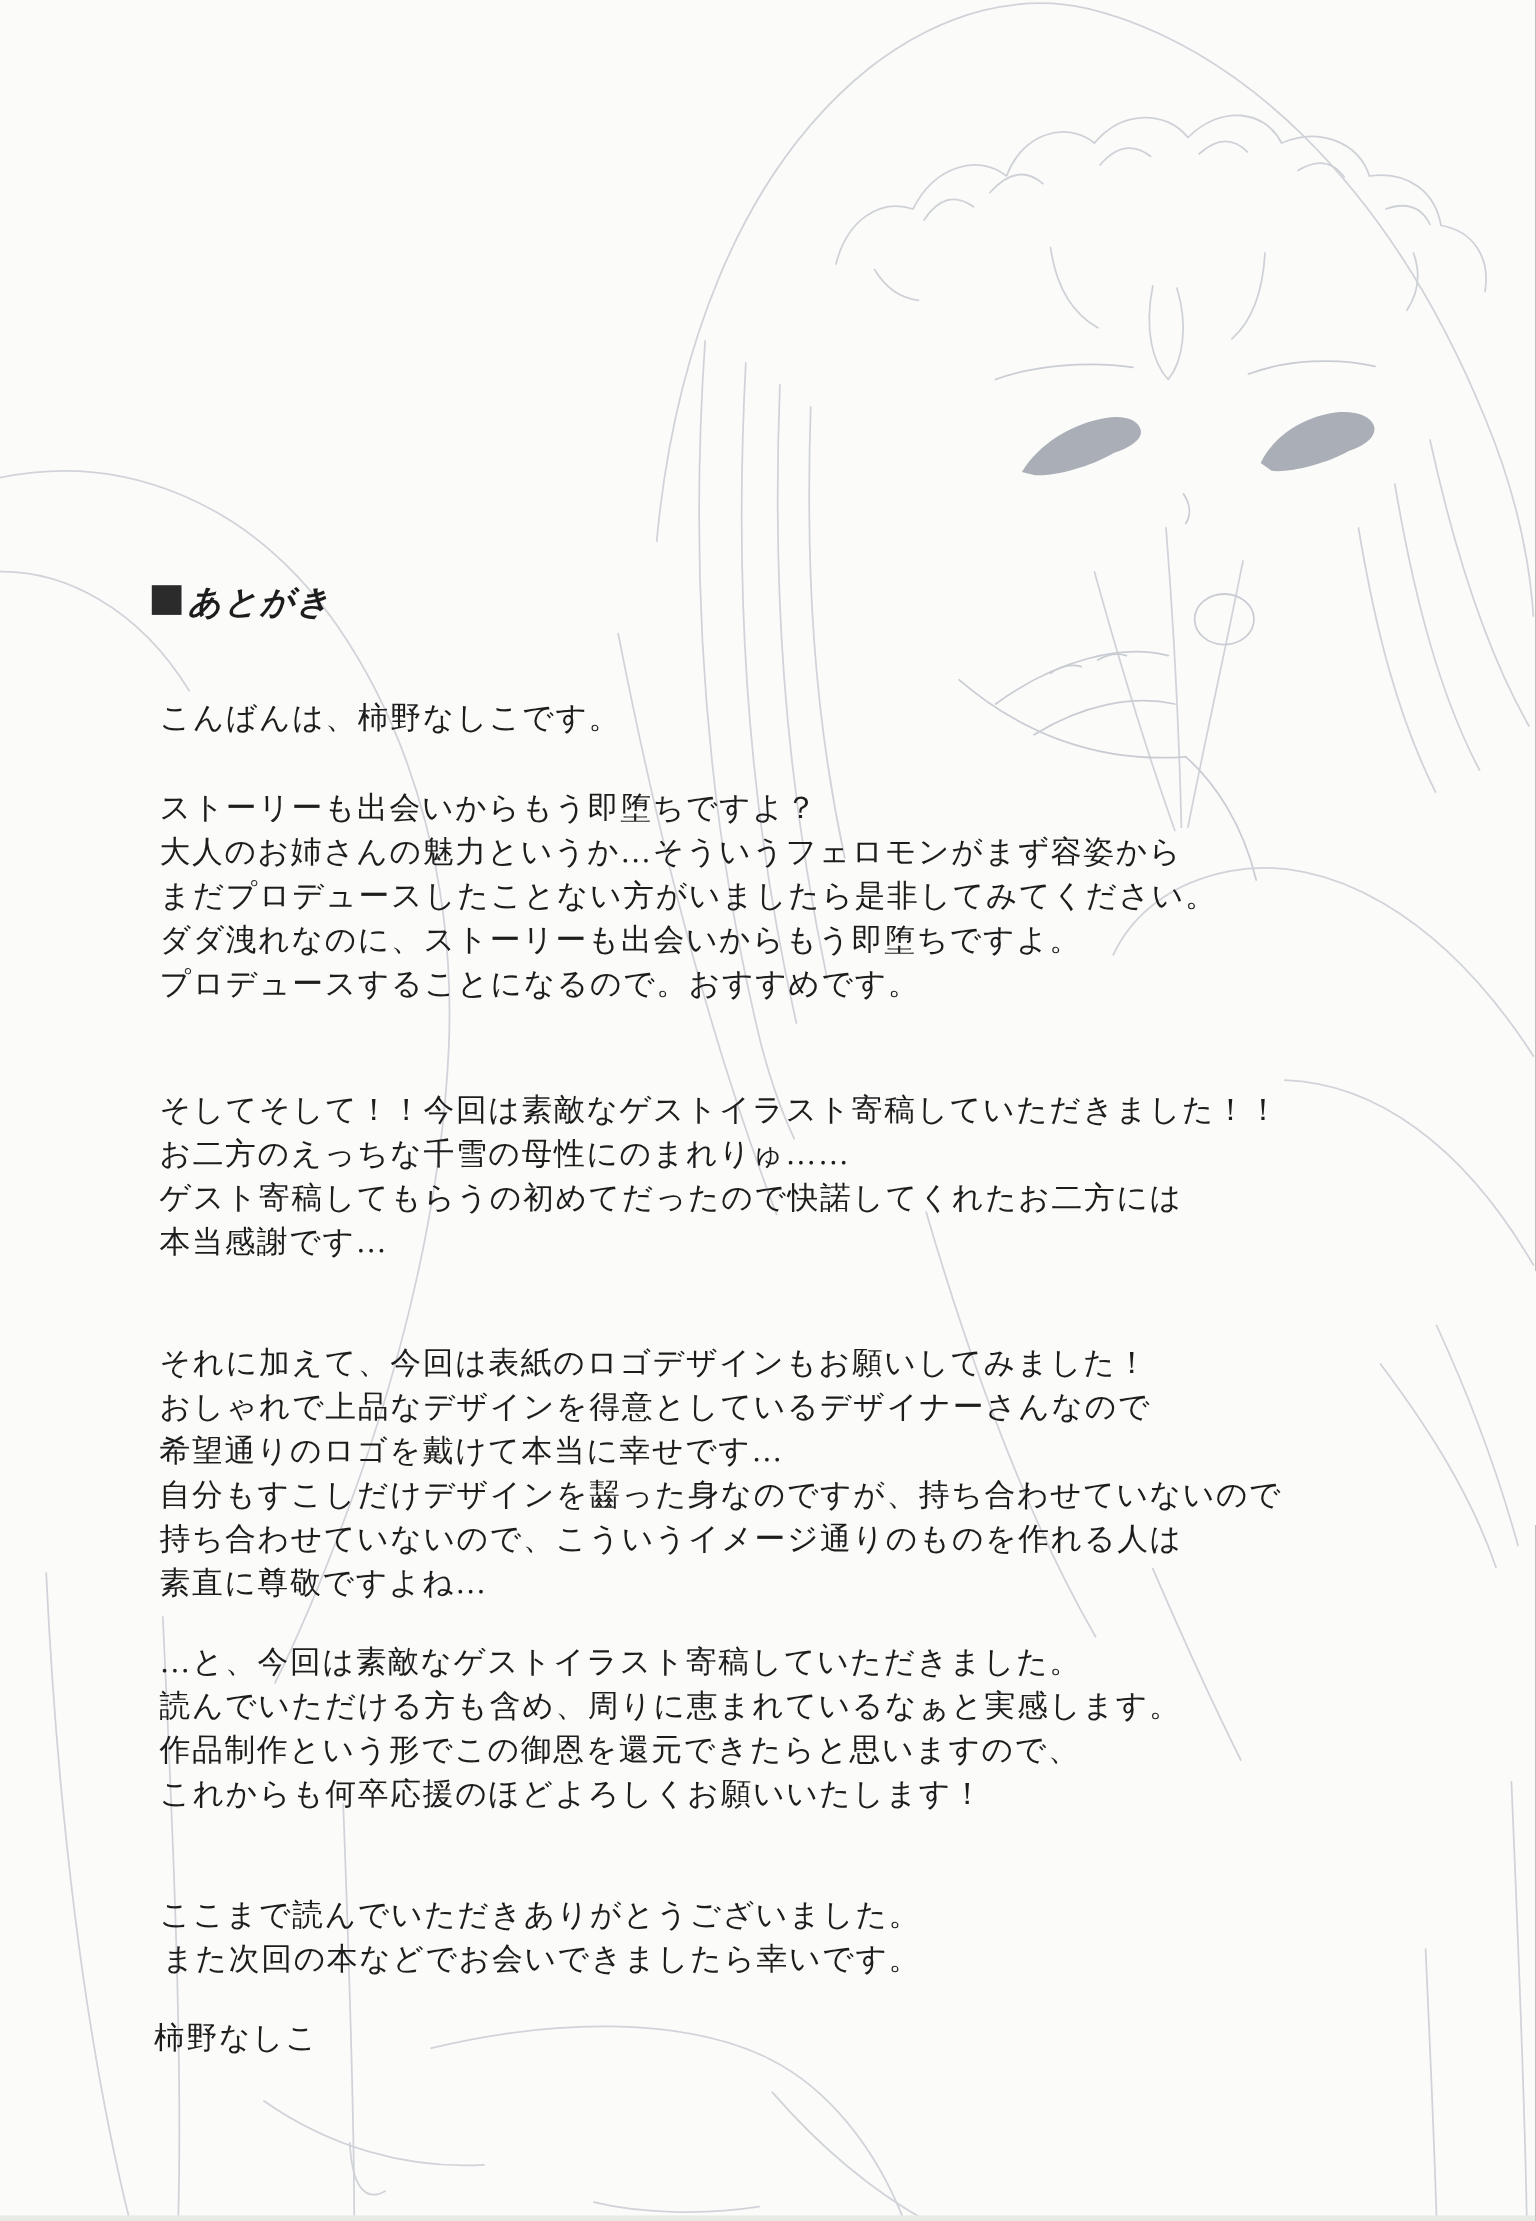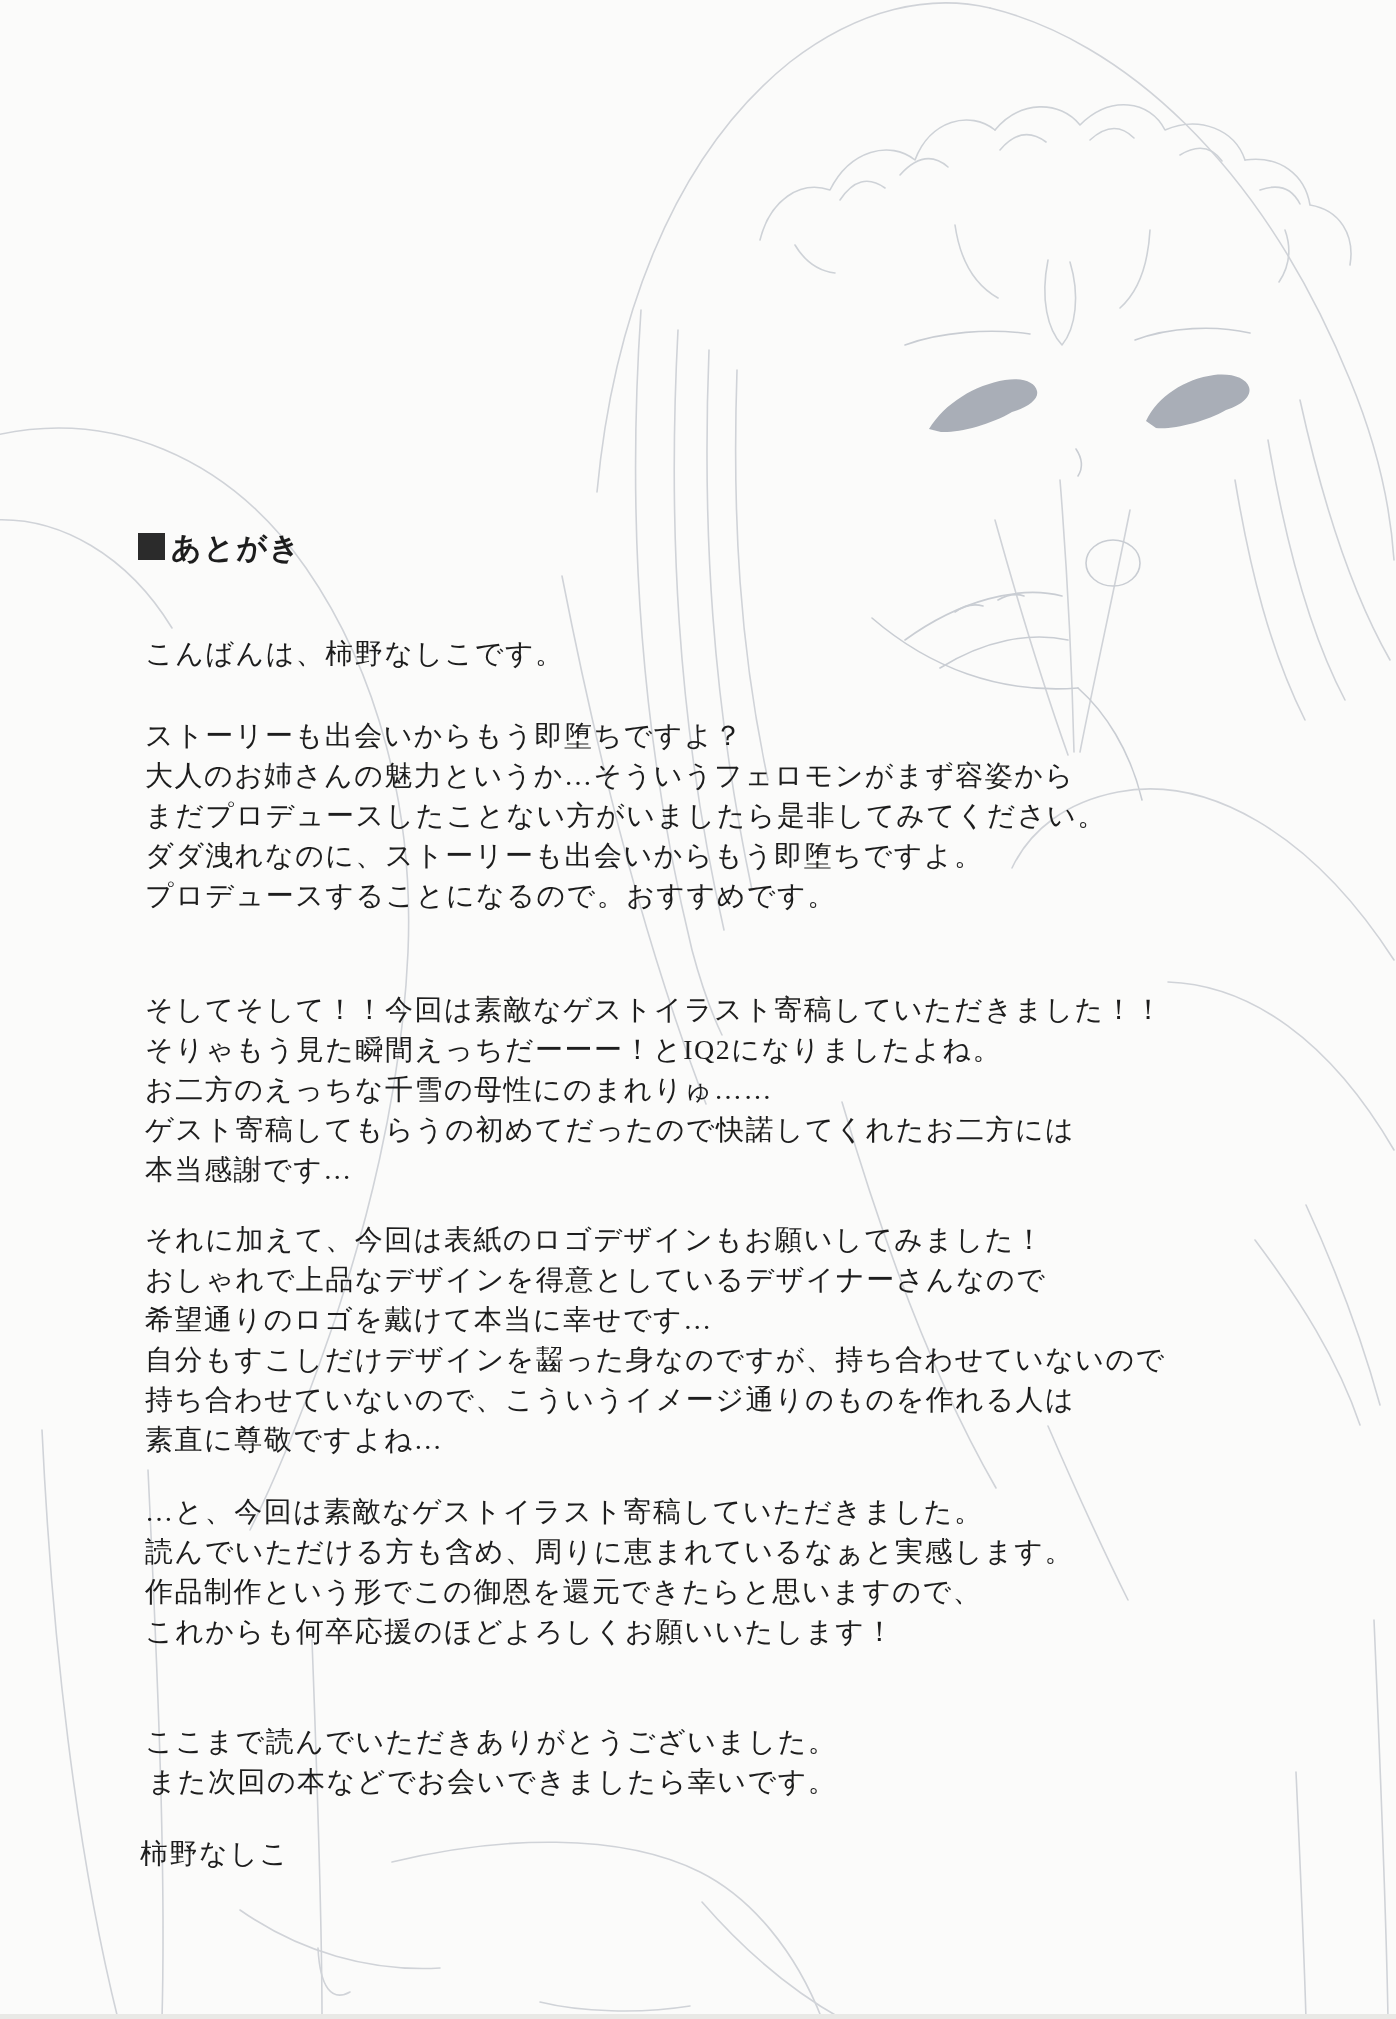--- a/index.html
+++ b/index.html
@@ -22,20 +22,21 @@
   .textlayer { position: absolute; inset: 0; z-index: 2; }
   .heading {
     position: absolute;
     left: 138px;
     top: 528px;
     font-size: 30px;
     line-height: 40px;
     letter-spacing: 2px;
     white-space: nowrap;
     font-weight: 600;
+    font-style: italic;
   }
   .heading .sq {
     display: inline-block;
     width: 27px; height: 27px;
     background: #2b2b2b;
     margin-right: 6px;
     vertical-align: -2px;
   }
   .block {
     position: absolute;
@@ -161,21 +162,20 @@
     <div class="block para1">
       <div class="line">ストーリーも出会いからもう即堕ちですよ？</div>
       <div class="line">大人のお姉さんの魅力というか…そういうフェロモンがまず容姿から</div>
       <div class="line">まだプロデュースしたことない方がいましたら是非してみてください。</div>
       <div class="line">ダダ洩れなのに、ストーリーも出会いからもう即堕ちですよ。</div>
       <div class="line">プロデュースすることになるので。おすすめです。</div>
     </div>
 
     <div class="block para2">
       <div class="line">そしてそして！！今回は素敵なゲストイラスト寄稿していただきました！！</div>
-      <div class="line">そりゃもう見た瞬間えっちだーーー！とIQ2になりましたよね。</div>
       <div class="line">お二方のえっちな千雪の母性にのまれりゅ……</div>
       <div class="line">ゲスト寄稿してもらうの初めてだったので快諾してくれたお二方には</div>
       <div class="line">本当感謝です…</div>
     </div>
 
     <div class="block para3">
       <div class="line">それに加えて、今回は表紙のロゴデザインもお願いしてみました！</div>
       <div class="line">おしゃれで上品なデザインを得意としているデザイナーさんなので</div>
       <div class="line">希望通りのロゴを戴けて本当に幸せです…</div>
       <div class="line">自分もすこしだけデザインを齧った身なのですが、持ち合わせていないので</div>

